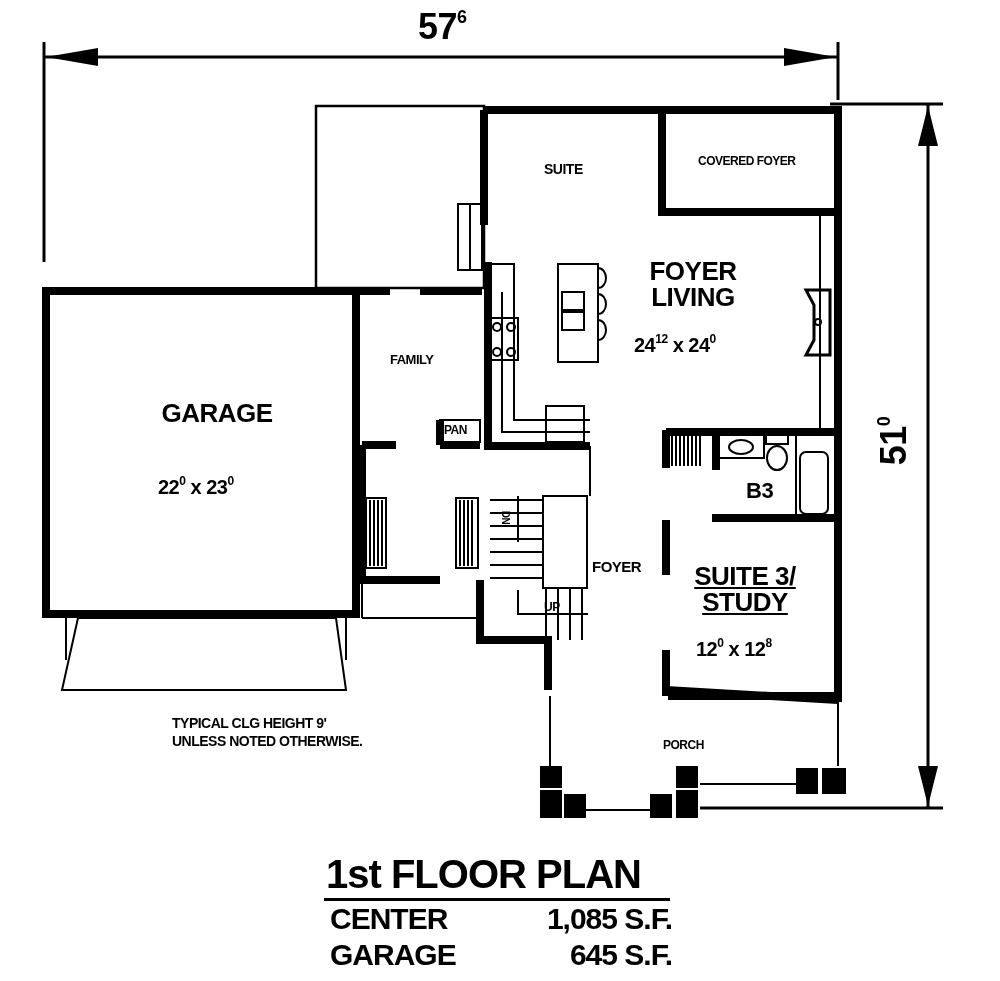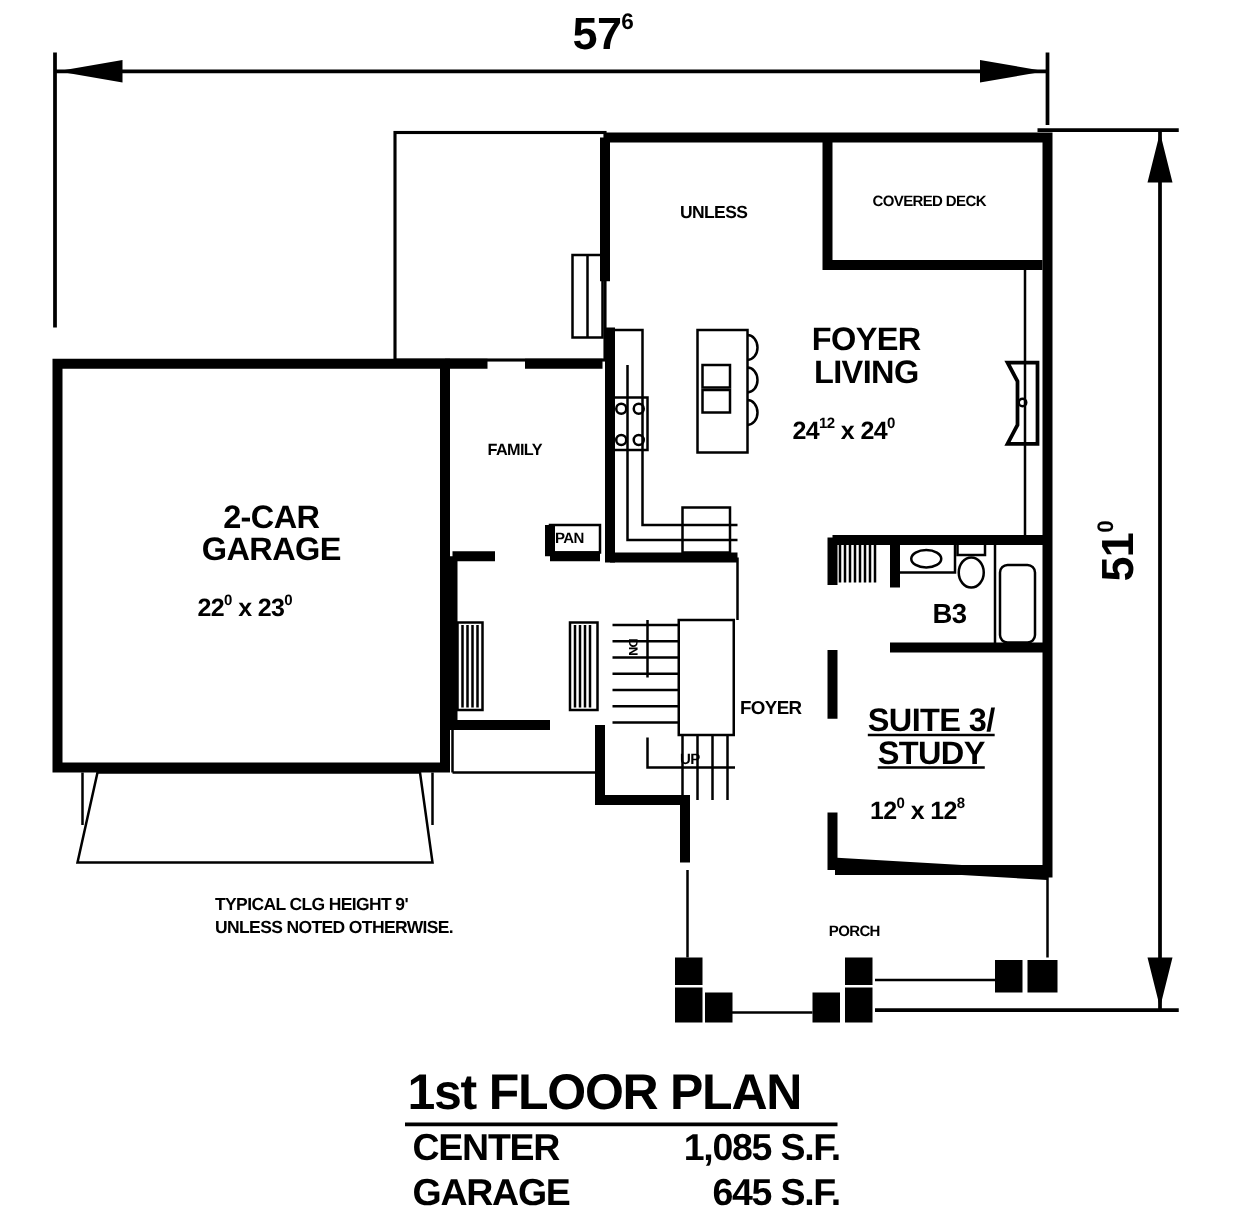--- a/index.html
+++ b/index.html
@@ -5,21 +5,21 @@
   html, body { margin: 0; padding: 0; background: #ffffff; }
   body { width: 1000px; height: 981px; position: relative; overflow: hidden;
          font-family: "Liberation Sans", "DejaVu Sans", sans-serif; color: #000; }
   svg.plan { position: absolute; left: 0; top: 0; }
   .lbl { position: absolute; font-weight: bold; color: #000; white-space: nowrap; letter-spacing: -0.5px; }
   .sm { font-size: 14px; }
   .md { font-size: 22px; }
   .lg { font-size: 26px; line-height: 26px; text-align: center; }
   .dimtxt { font-size: 20px; text-align: center; }
   sup { font-size: 60%; vertical-align: 9px; line-height: 0; }
-  .dim-top { font-size: 36px; margin-left: 40px; }
+  .dim-top { font-size: 36px; }
   .dim-top sup { font-size: 50%; vertical-align: 16px; }
   .dim-right { font-size: 36px; transform: rotate(-90deg); transform-origin: center center; }
   .dim-right sup { font-size: 50%; vertical-align: 16px; }
   .note { font-size: 14px; line-height: 18px; }
   .title { font-size: 40px; letter-spacing: -1px; }
   .title-rule { position: absolute; height: 3px; background: #000; }
   .area { font-size: 30px; letter-spacing: -1px; }
 </style>
 </head>
 <body>
@@ -157,35 +157,34 @@
   </g>
 </svg>
 
 <div class="lbl dim-top" style="left:418px;top:6px;">
   <span>57</span><sup>6</sup>
 </div>
 <div class="lbl dim-right" style="left:870px;top:420px;">
   <span>51</span><sup>0</sup>
 </div>
 
-<div class="lbl sm" style="left:544px;top:161px;">UNLESS</div>
-<div class="lbl sm" style="left:698px;top:154px;font-size:12px;">COVERED DECK</div>
+<div class="lbl sm" style="left:544px;top:161px;">SUITE</div>
+<div class="lbl sm" style="left:698px;top:154px;font-size:12px;">COVERED FOYER</div>
 
 <div class="lbl lg" style="left:628px;top:258px;width:130px;">
   <div>FOYER</div>
   <div>LIVING</div>
 </div>
 <div class="lbl dimtxt" style="left:634px;top:334px;">
   <span>24</span><sup>12</sup>
   <span>x</span>
   <span>24</span><sup>0</sup>
 </div>
 
 <div class="lbl lg" style="left:132px;top:400px;width:170px;">
-  <div>2-CAR</div>
   <div>GARAGE</div>
 </div>
 <div class="lbl dimtxt" style="left:158px;top:476px;">
   <span>22</span><sup>0</sup>
   <span>x</span>
   <span>23</span><sup>0</sup>
 </div>
 
 <div class="lbl sm" style="left:390px;top:352px;font-size:13px;">FAMILY</div>
 <div class="lbl sm" style="left:444px;top:423px;font-size:12px;">PAN</div>

